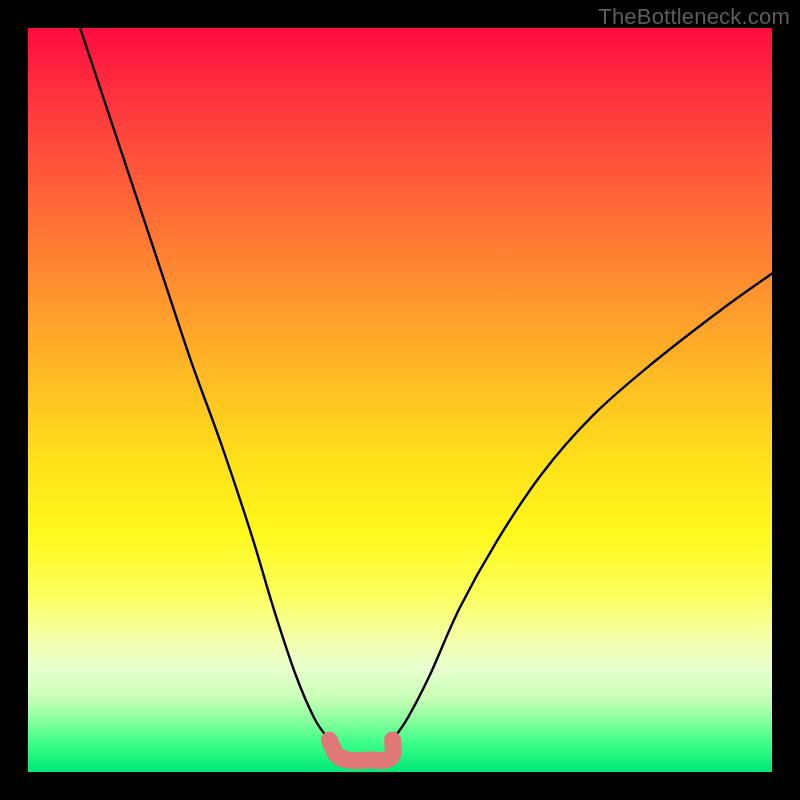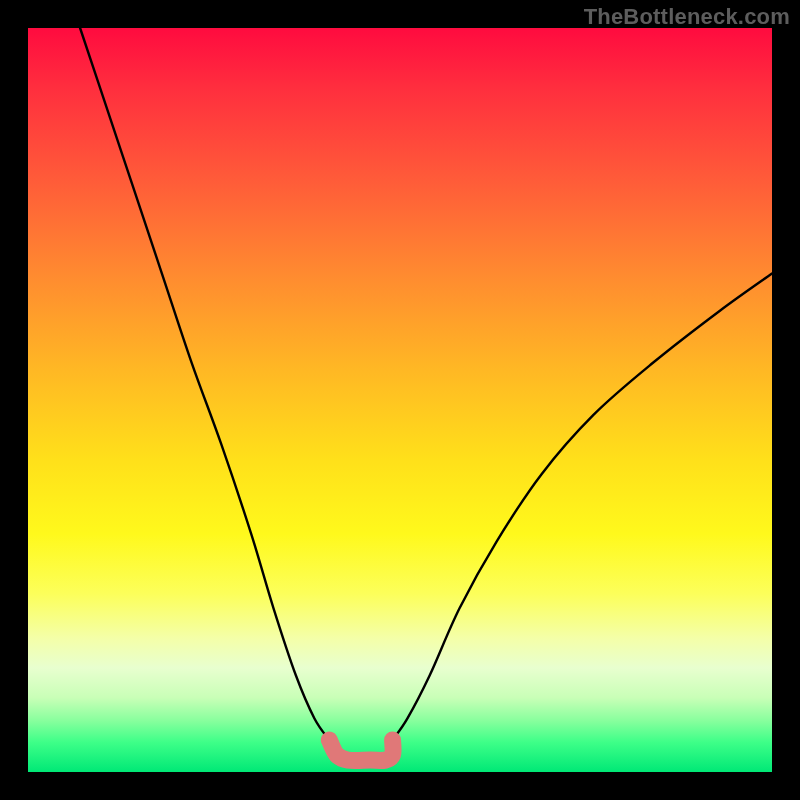--- a/index.html
+++ b/index.html
@@ -41,21 +41,21 @@
       #3eff88 96%,
       #00e876 100%
     );
   }
   .watermark {
     position: absolute;
     top: 4px;
     right: 10px;
     color: #5d5d5d;
     font-size: 22px;
-    font-weight: 700;
+    font-weight: 400;
     letter-spacing: 0.2px;
     user-select: none;
   }
   svg.curves {
     position: absolute;
     left: 0;
     top: 0;
     width: 744px;
     height: 744px;
     overflow: visible;

